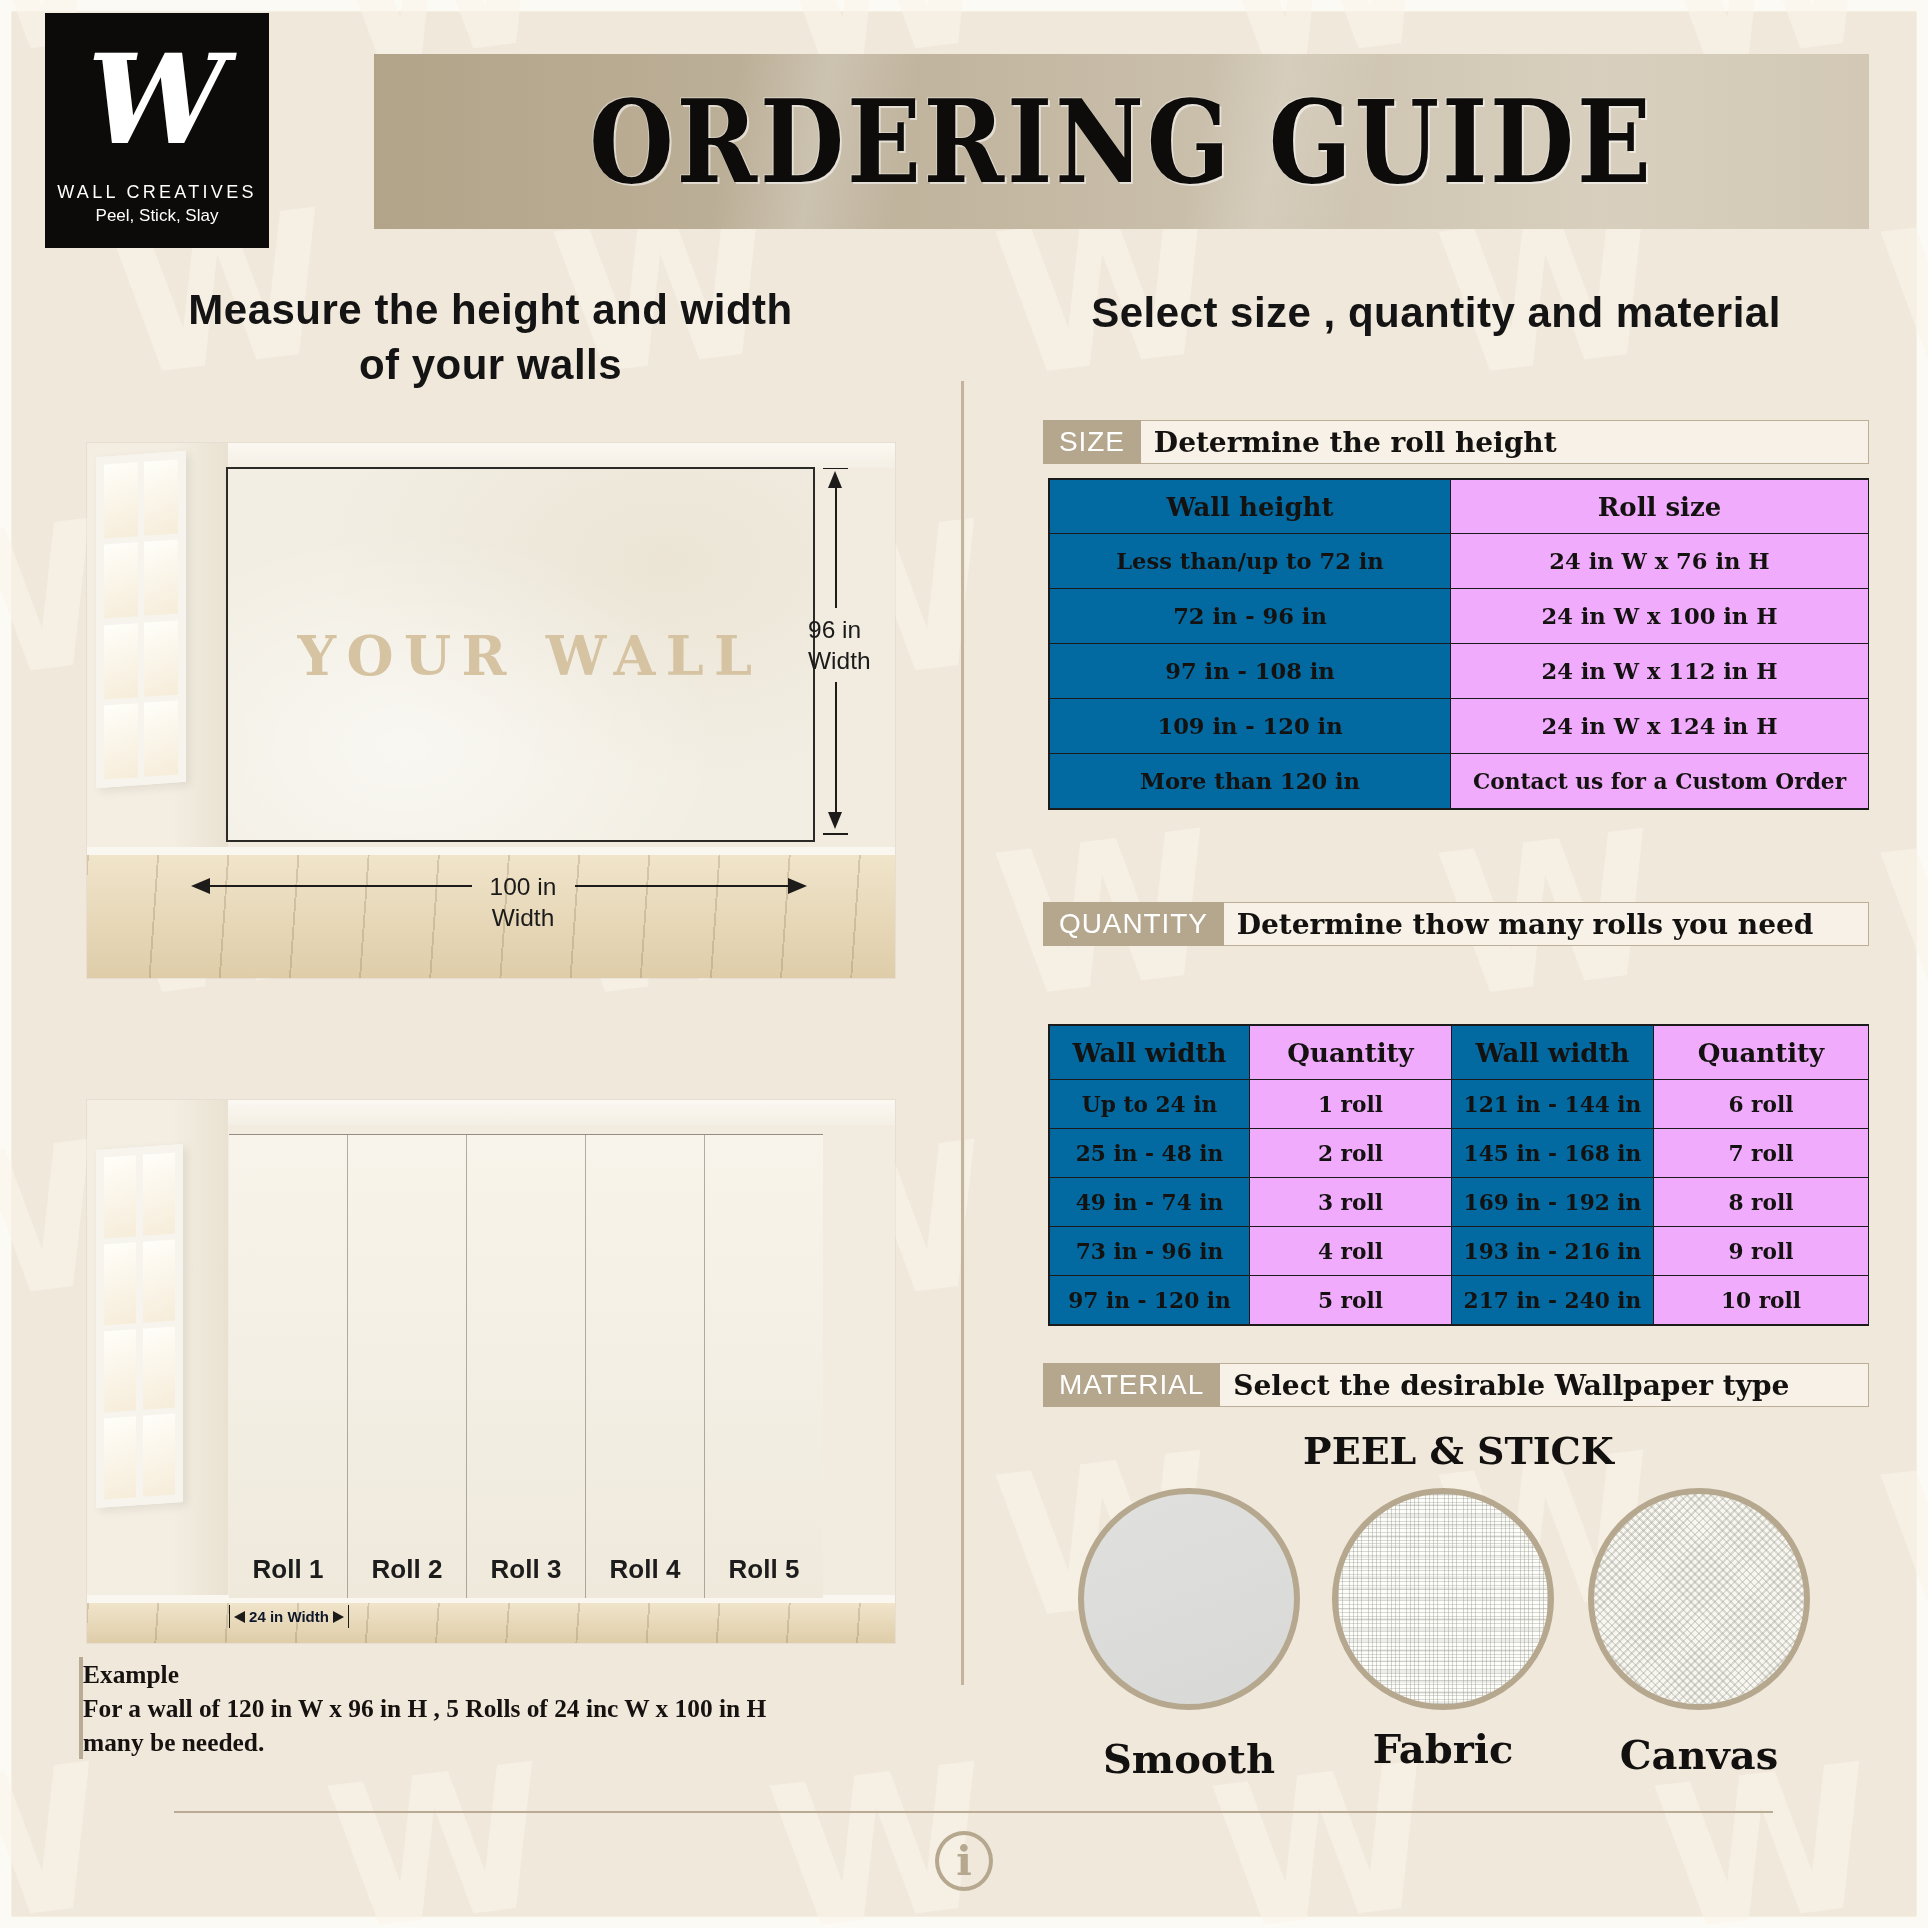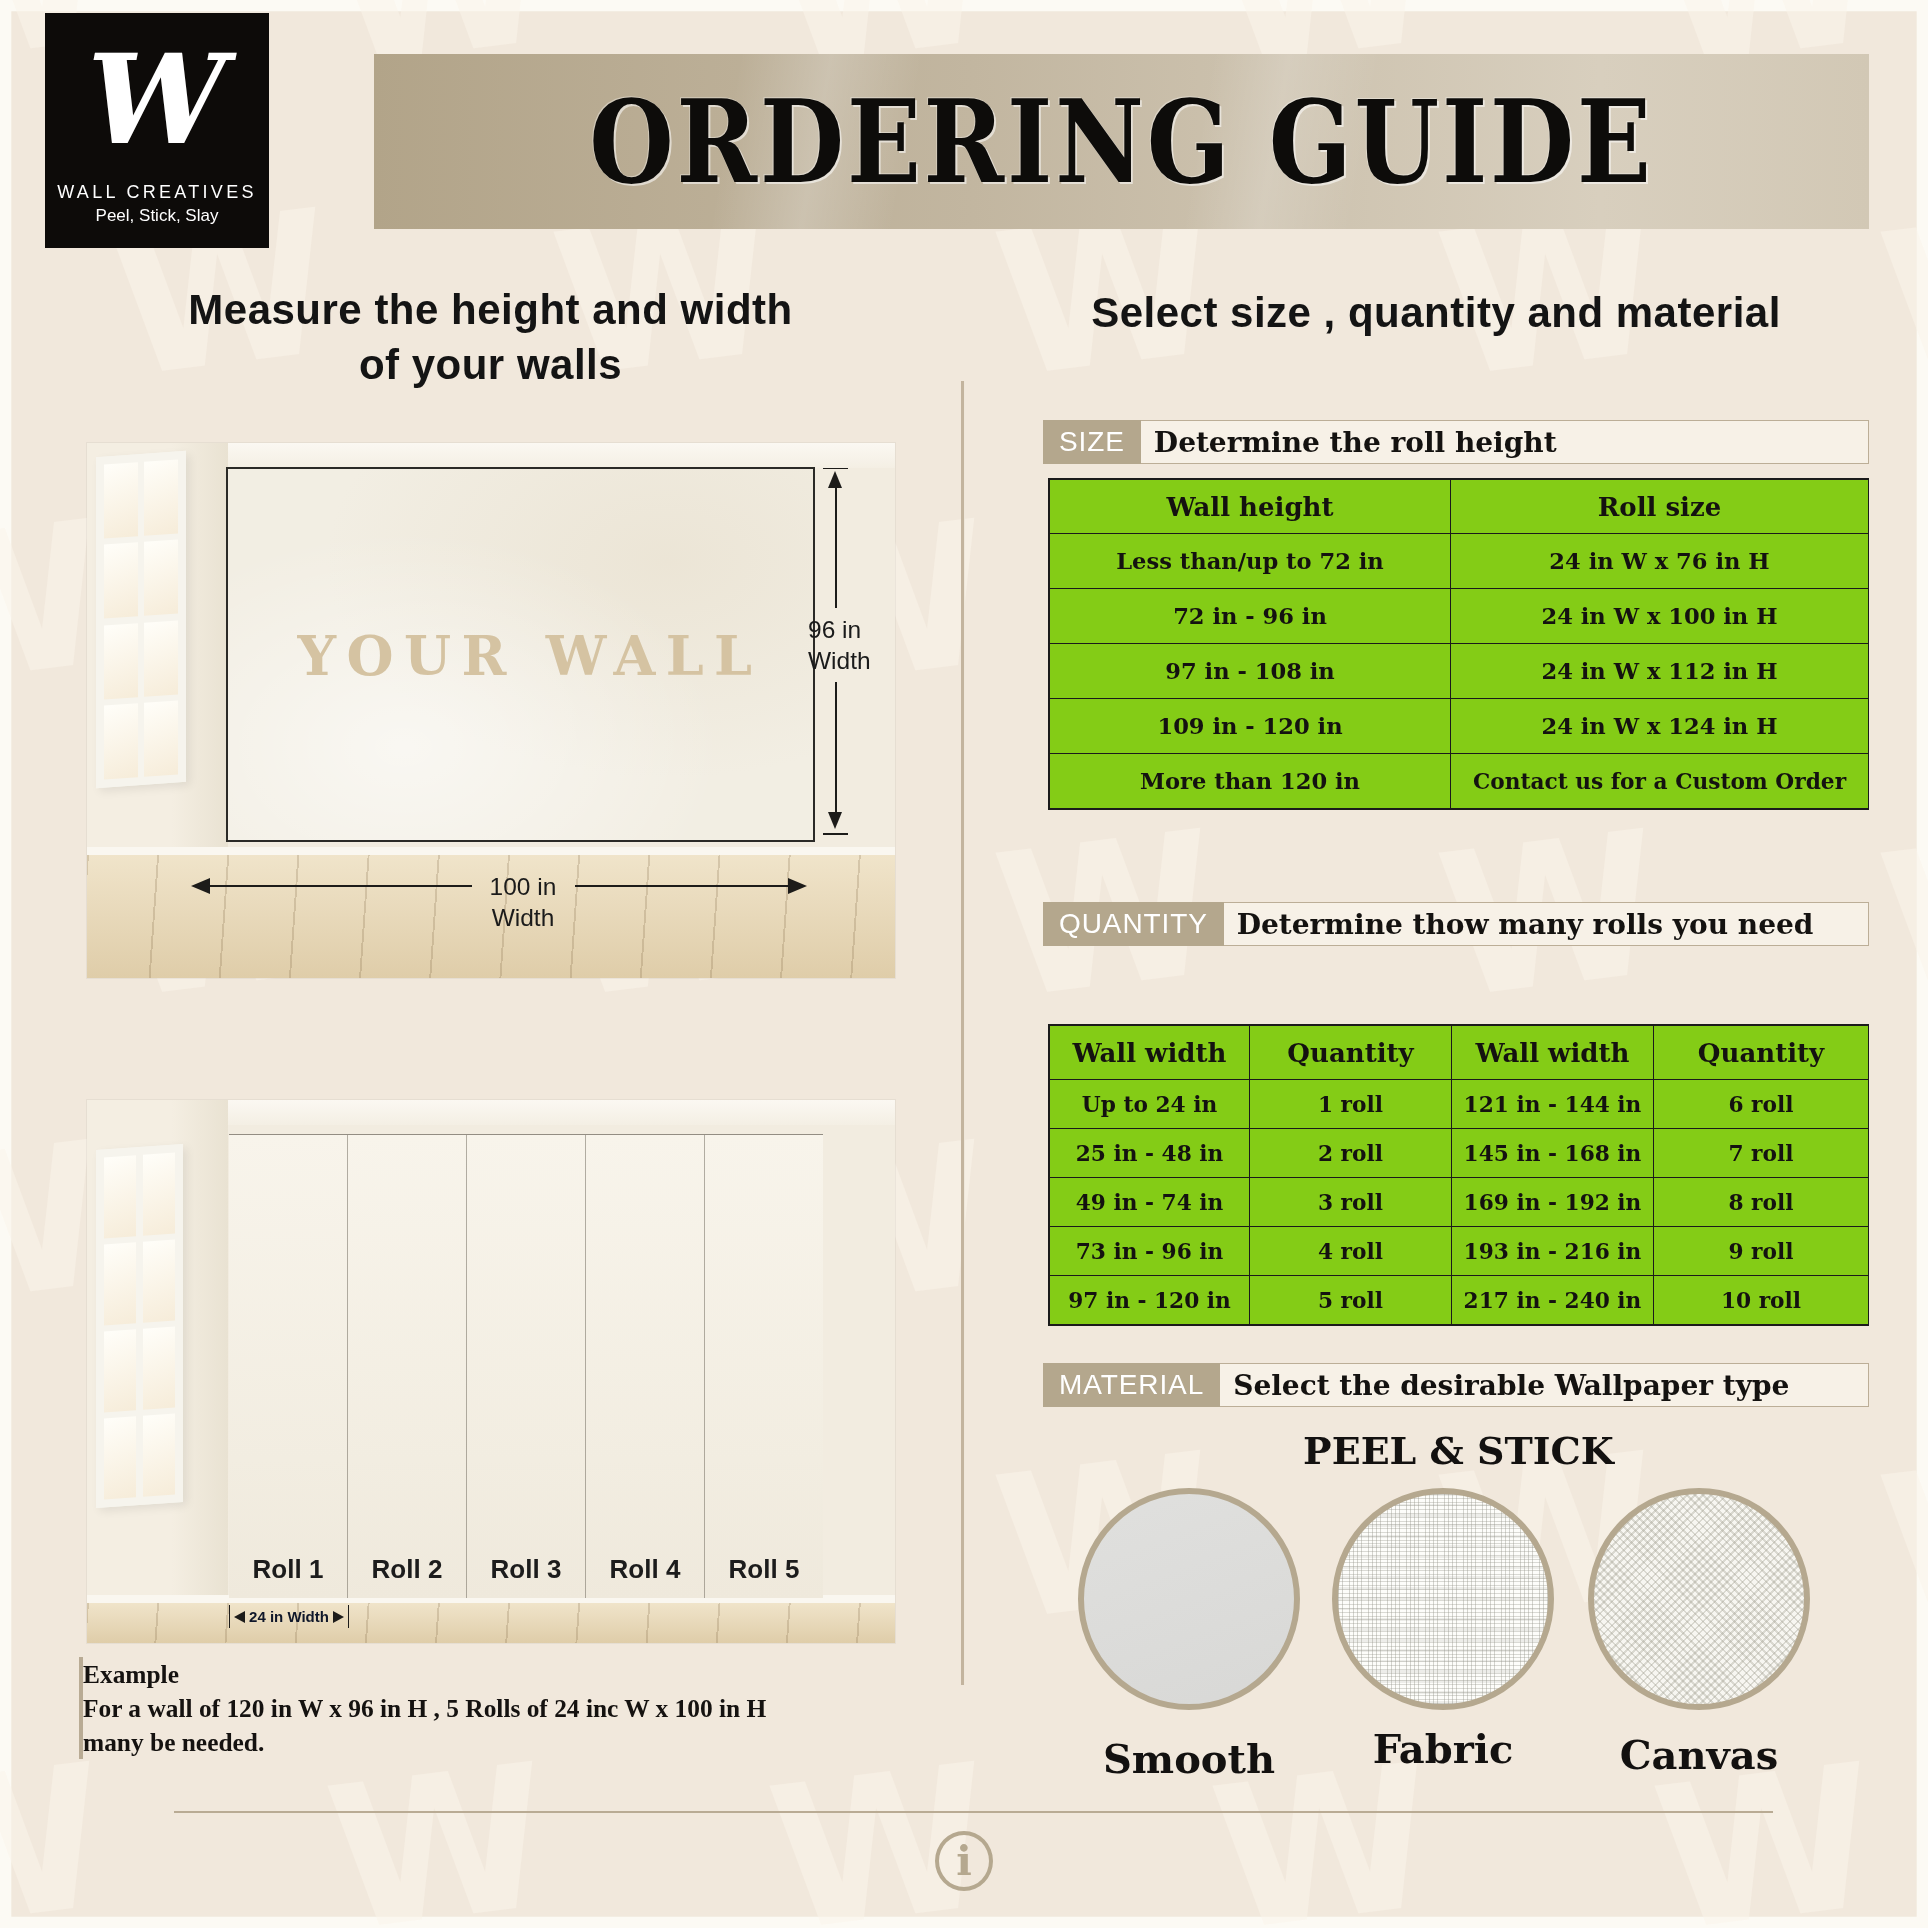--- a/index.html
+++ b/index.html
@@ -95,22 +95,22 @@
            align-items:center; padding:0 16px; flex:0 0 auto; }
   .bar-title { flex:1; background:#f7f1e7; border:1.9px solid #bcae97; border-left:none;
                display:flex; align-items:center; padding-left:13px;
                font-family:"DejaVu Serif",serif; font-weight:bold; font-size:28px; color:#141210; }
 
   .dtable { position:absolute; left:1048px; width:821px; display:grid; z-index:1;
             border:2.8px solid #1b1b1b; font-family:"DejaVu Serif",serif; font-weight:bold; color:#141210; }
   .dtable .c { display:flex; align-items:center; justify-content:center; text-align:center;
                border-top:1.9px solid #1b1b1b; padding:0 5.6px; }
   .dtable .r0 { border-top:none; font-size:26px; }
-  .cream { background:#84cc16; }
-  .tan { background:#84cc16; }
+  .cream { background:#0369a1; }
+  .tan { background:#f0abfc; }
   .bl { border-left:1.9px solid #1b1b1b; }
   #size-table { top:478px; grid-template-columns:400px 418px; grid-template-rows:53px repeat(5,55px); font-size:22.6px; }
   #qty-table { top:1024px; grid-template-columns:199px 202px 202px 215px; grid-template-rows:53px repeat(5,49px); font-size:21.7px; }
 
   #peel-stick { position:absolute; left:1048px; top:1428px; width:821px; text-align:center; z-index:1;
                 font-family:"DejaVu Serif",serif; font-weight:bold; font-size:38px; color:#131110; }
 
   #materials { position:absolute; left:1048px; top:1488px; width:821px; height:301px; z-index:1; }
   .swatch { position:absolute; top:0; width:222px; height:222px; border-radius:50%; border:6.6px solid #b5a88f; }
   #swatch-smooth { left:30px; background:linear-gradient(160deg,#e0e0de,#d8d8d6); }

